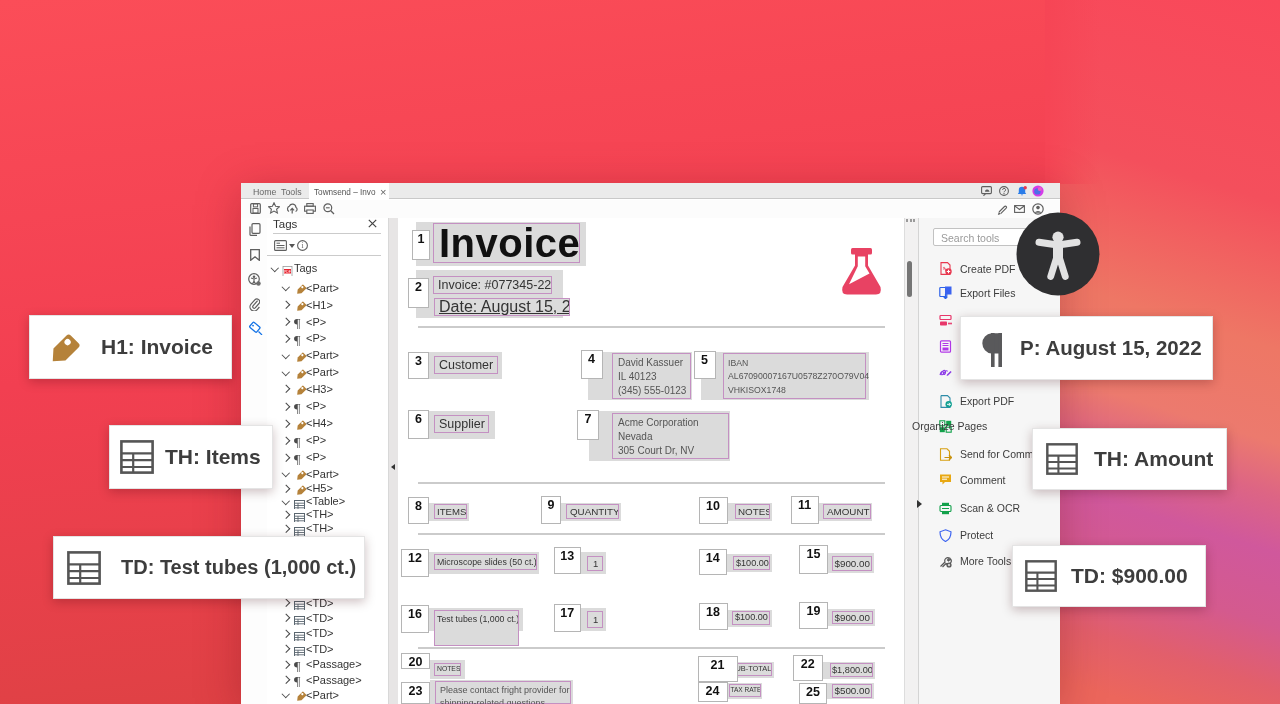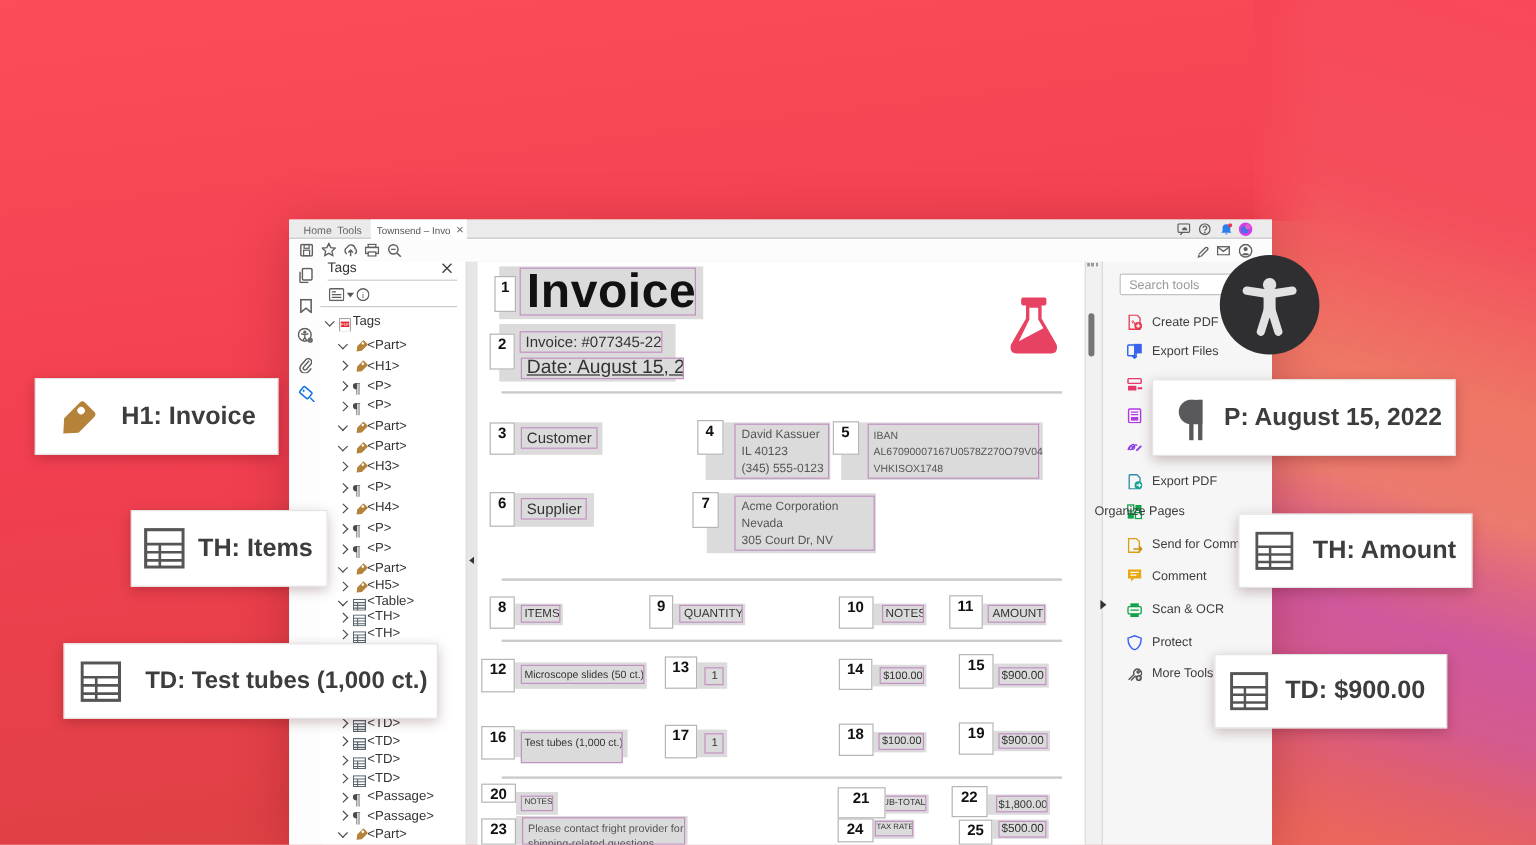--- a/index.html
+++ b/index.html
@@ -355,21 +355,21 @@
 <div class="a gb" style="left:580.5px;top:551.5px;width:25px;height:22px"></div>
 <div class="a pb" style="left:587px;top:555.5px;width:15.5px;height:15px;font-size:9.5px;padding-left:5px;line-height:13px;">1</div>
 <div class="a num" style="left:554px;top:547px;width:26.5px;height:27px">13</div>
 <div class="a gb" style="left:727px;top:553.5px;width:44.5px;height:18px"></div>
 <div class="a pb" style="left:733px;top:555.5px;width:37px;height:14px;font-size:9.1px;padding-left:2px;line-height:12px;">$100.00</div>
 <div class="a num" style="left:698.5px;top:549px;width:28.5px;height:26px">14</div>
 <div class="a gb" style="left:828px;top:552.5px;width:46px;height:20px"></div>
 <div class="a pb" style="left:831.5px;top:555.5px;width:40.5px;height:15px;font-size:9.8px;padding-left:2px;line-height:13px;">$900.00</div>
 <div class="a num" style="left:799px;top:545px;width:29px;height:28.5px">15</div>
 <div class="a gb" style="left:429px;top:608px;width:94px;height:23px"></div>
-<div class="a pb" style="left:434px;top:610px;width:84.5px;height:26px;font-size:8.8px;padding-left:2px;line-height:16px;">Test tubes (1,000 ct.)</div>
+<div class="a pb" style="left:434px;top:610px;width:84.5px;height:36px;font-size:8.8px;padding-left:2px;line-height:16px;">Test tubes (1,000 ct.)</div>
 <div class="a num" style="left:401px;top:604.5px;width:28px;height:28.5px">16</div>
 <div class="a gb" style="left:580.5px;top:608px;width:25px;height:23px"></div>
 <div class="a pb" style="left:587px;top:611px;width:15.5px;height:17px;font-size:9.5px;padding-left:5px;line-height:15px;">1</div>
 <div class="a num" style="left:554px;top:603.5px;width:26.5px;height:28.5px">17</div>
 <div class="a gb" style="left:727.5px;top:610px;width:44px;height:17px"></div>
 <div class="a pb" style="left:732px;top:611px;width:37.5px;height:13.5px;font-size:9.1px;padding-left:2px;line-height:11.5px;">$100.00</div>
 <div class="a num" style="left:698.5px;top:603px;width:29px;height:27px">18</div>
 <div class="a gb" style="left:828px;top:608.5px;width:47px;height:17px"></div>
 <div class="a pb" style="left:831.5px;top:611px;width:41.5px;height:13px;font-size:9.8px;padding-left:2px;line-height:11px;">$900.00</div>
 <div class="a num" style="left:799px;top:601.5px;width:29px;height:27px">19</div>

